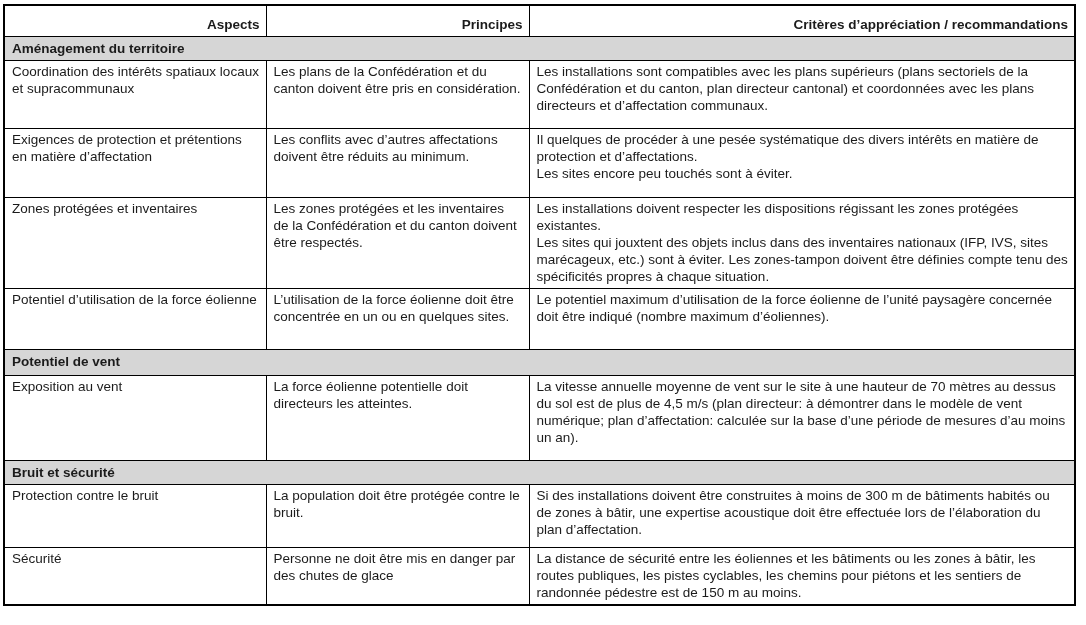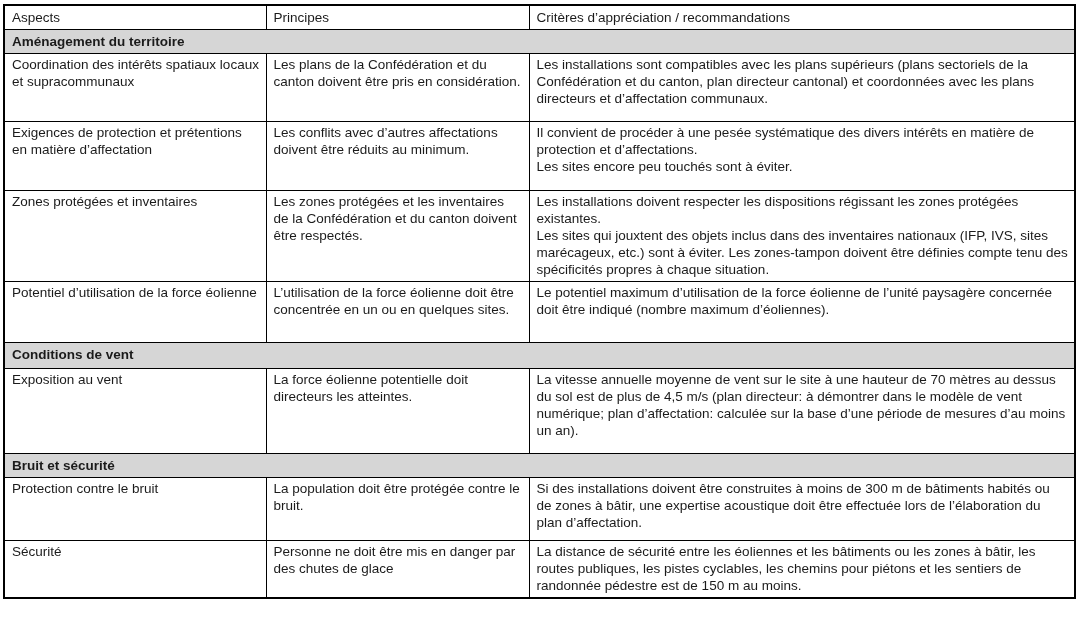--- a/index.html
+++ b/index.html
@@ -31,22 +31,23 @@
   table.criteria-table td {
     border: 1px solid #000000;
     vertical-align: top;
     padding: 2px 6px 3px 7px;
     font-size: 13.5px;
     line-height: 17px;
     text-align: left;
     overflow: hidden;
   }
   table.criteria-table th {
-    font-weight: normal;
-    padding-top: 3px;
+    font-weight: bold;
+    padding-top: 10px;
+    text-align: right;
   }
   tr.section-row td {
     background: #d6d6d6;
     font-weight: bold;
     padding-top: 3px;
     margin-left: 36px;
   }
   td.criteria {
     white-space: pre-line;
   }
@@ -73,36 +74,36 @@
         <td colspan="3">Aménagement du territoire</td>
       </tr>
       <tr style="height:68px">
         <td class="aspect">Coordination des intérêts spatiaux locaux et supracommunaux</td>
         <td class="principle">Les plans de la Confédération et du canton doivent être pris en considération.</td>
         <td class="criteria">Les installations sont compatibles avec les plans supérieurs (plans sectoriels de la Confédération et du canton, plan directeur cantonal) et coordonnées avec les plans directeurs et d’affectation communaux.</td>
       </tr>
       <tr style="height:69px">
         <td class="aspect">Exigences de protection et prétentions en matière d’affectation</td>
         <td class="principle">Les conflits avec d’autres affectations doivent être réduits au minimum.</td>
-        <td class="criteria">Il convient de procéder à une pesée systématique des divers intérêts en matière de protection et d’affectations.
+        <td class="criteria">Il quelques de procéder à une pesée systématique des divers intérêts en matière de protection et d’affectations.
 Les sites encore peu touchés sont à éviter.</td>
       </tr>
       <tr style="height:77px">
         <td class="aspect">Zones protégées et inventaires</td>
         <td class="principle">Les zones protégées et les inventaires de la Confédération et du canton doivent être respectés.</td>
         <td class="criteria">Les installations doivent respecter les dispositions régissant les zones protégées existantes.
 Les sites qui jouxtent des objets inclus dans des inventaires nationaux (IFP, IVS, sites marécageux, etc.) sont à éviter. Les zones-tampon doivent être définies compte tenu des spécificités propres à chaque situation.</td>
       </tr>
       <tr style="height:61px">
         <td class="aspect">Potentiel d’utilisation de la force éolienne</td>
         <td class="principle">L’utilisation de la force éolienne doit être concentrée en un ou en quelques sites.</td>
         <td class="criteria">Le potentiel maximum d’utilisation de la force éolienne de l’unité paysagère concernée doit être indiqué (nombre maximum d’éoliennes).</td>
       </tr>
       <tr class="section-row" style="height:26px">
-        <td colspan="3">Conditions de vent</td>
+        <td colspan="3">Potentiel de vent</td>
       </tr>
       <tr style="height:85px">
         <td class="aspect">Exposition au vent</td>
         <td class="principle">La force éolienne potentielle doit directeurs les atteintes.</td>
         <td class="criteria">La vitesse annuelle moyenne de vent sur le site à une hauteur de 70 mètres au dessus du sol est de plus de 4,5 m/s (plan directeur: à démontrer dans le modèle de vent numérique; plan d’affectation: calculée sur la base d’une période de mesures d’au moins un an).</td>
       </tr>
       <tr class="section-row" style="height:17px">
         <td colspan="3">Bruit et sécurité</td>
       </tr>
       <tr style="height:63px">

